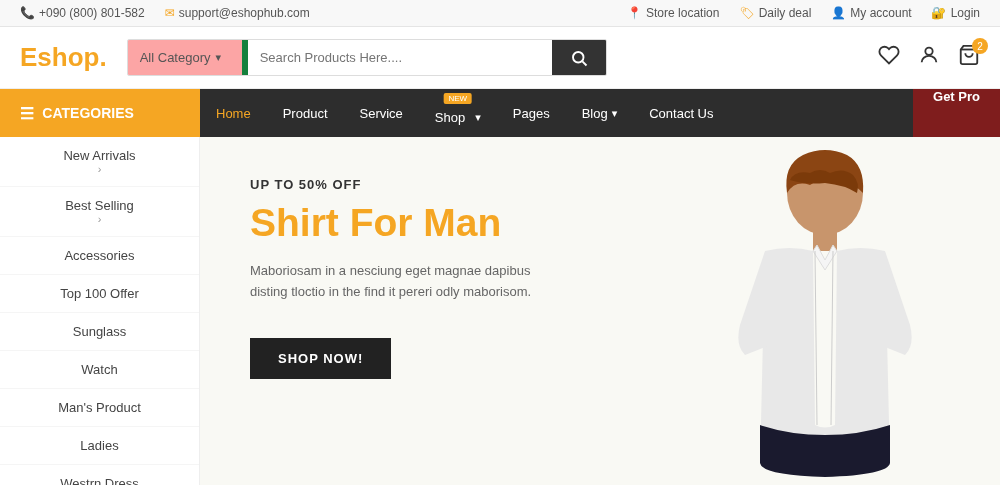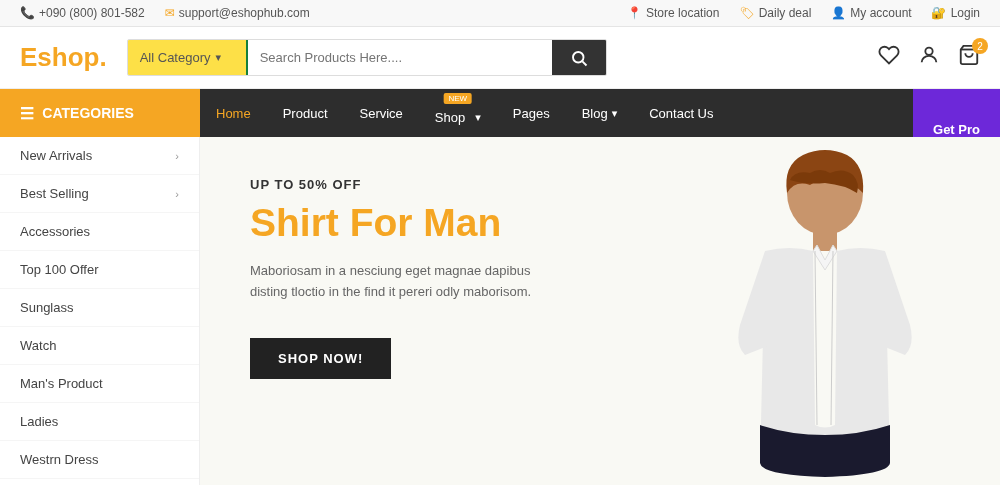--- a/index.html
+++ b/index.html
@@ -38,23 +38,23 @@
     .logo span { color: #f5a623; }
     .search-bar {
       display: flex;
       flex: 1;
       max-width: 480px;
       border: 1px solid #ddd;
       border-radius: 2px;
       overflow: hidden;
     }
     .category-select {
-      background: #fde047;
+      background: #fca5a5;
       border: none;
-      border-right: 2px solid #15803d;
+      border-right: 6px solid #15803d;
       padding: 0 12px;
       font-size: 13px;
       color: #555;
       cursor: pointer;
       outline: none;
       display: flex;
       align-items: center;
       gap: 5px;
       white-space: nowrap;
       min-width: 120px;
@@ -128,27 +128,27 @@
       font-size: 13px;
       padding: 0 16px;
       display: flex;
       align-items: center;
       cursor: pointer;
       position: relative;
       gap: 4px;
     }
     .nav-item.active { color: #f5a623; }
     .get-pro-btn {
-      background: #6d28d9;
+      background: #7f1d1d;
       color: #fff;
       font-weight: 700;
       font-size: 13px;
       padding: 0 20px;
       display: flex;
-      align-items: flex-end;
+      align-items: flex-start;
       cursor: pointer;
       margin-left: auto;
     }
 
     
     .main-content {
       display: flex;
       height: calc(500px - 36px - 68px - 48px);
     }
 
@@ -162,20 +162,21 @@
     }
     .sidebar-item {
       padding: 11px 20px;
       font-size: 13px;
       color: #444;
       display: flex;
       align-items: center;
       justify-content: space-between;
       cursor: pointer;
       border-bottom: 1px solid #f5f5f5;
+      flex-direction: column;
     }
     .sidebar-arrow { font-size: 11px; color: #999; }
 
     
     .hero {
       flex: 1;
       background: #f9f9f4;
       position: relative;
       display: flex;
       align-items: flex-start;

